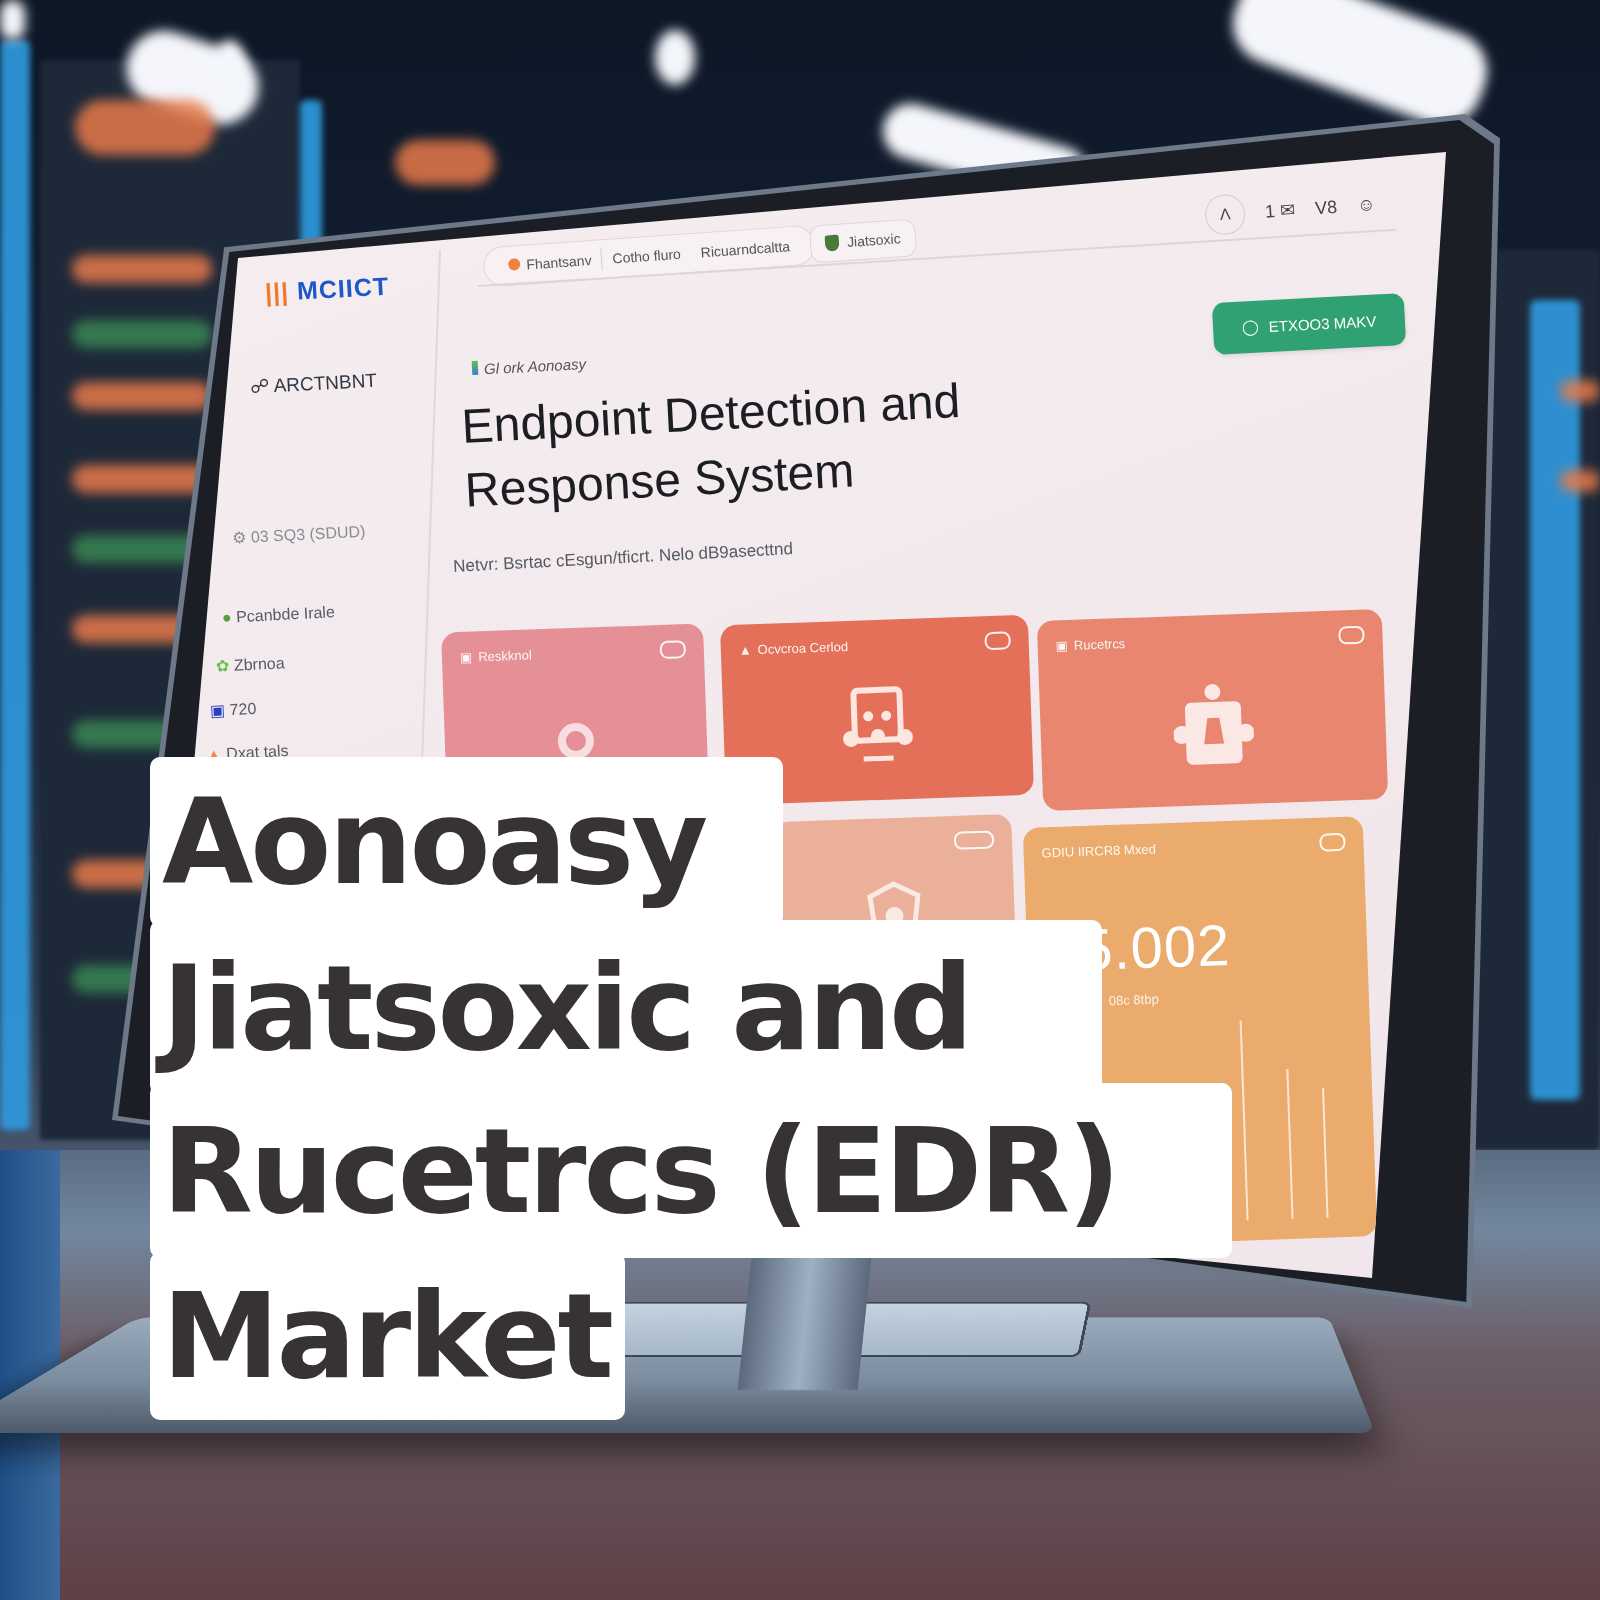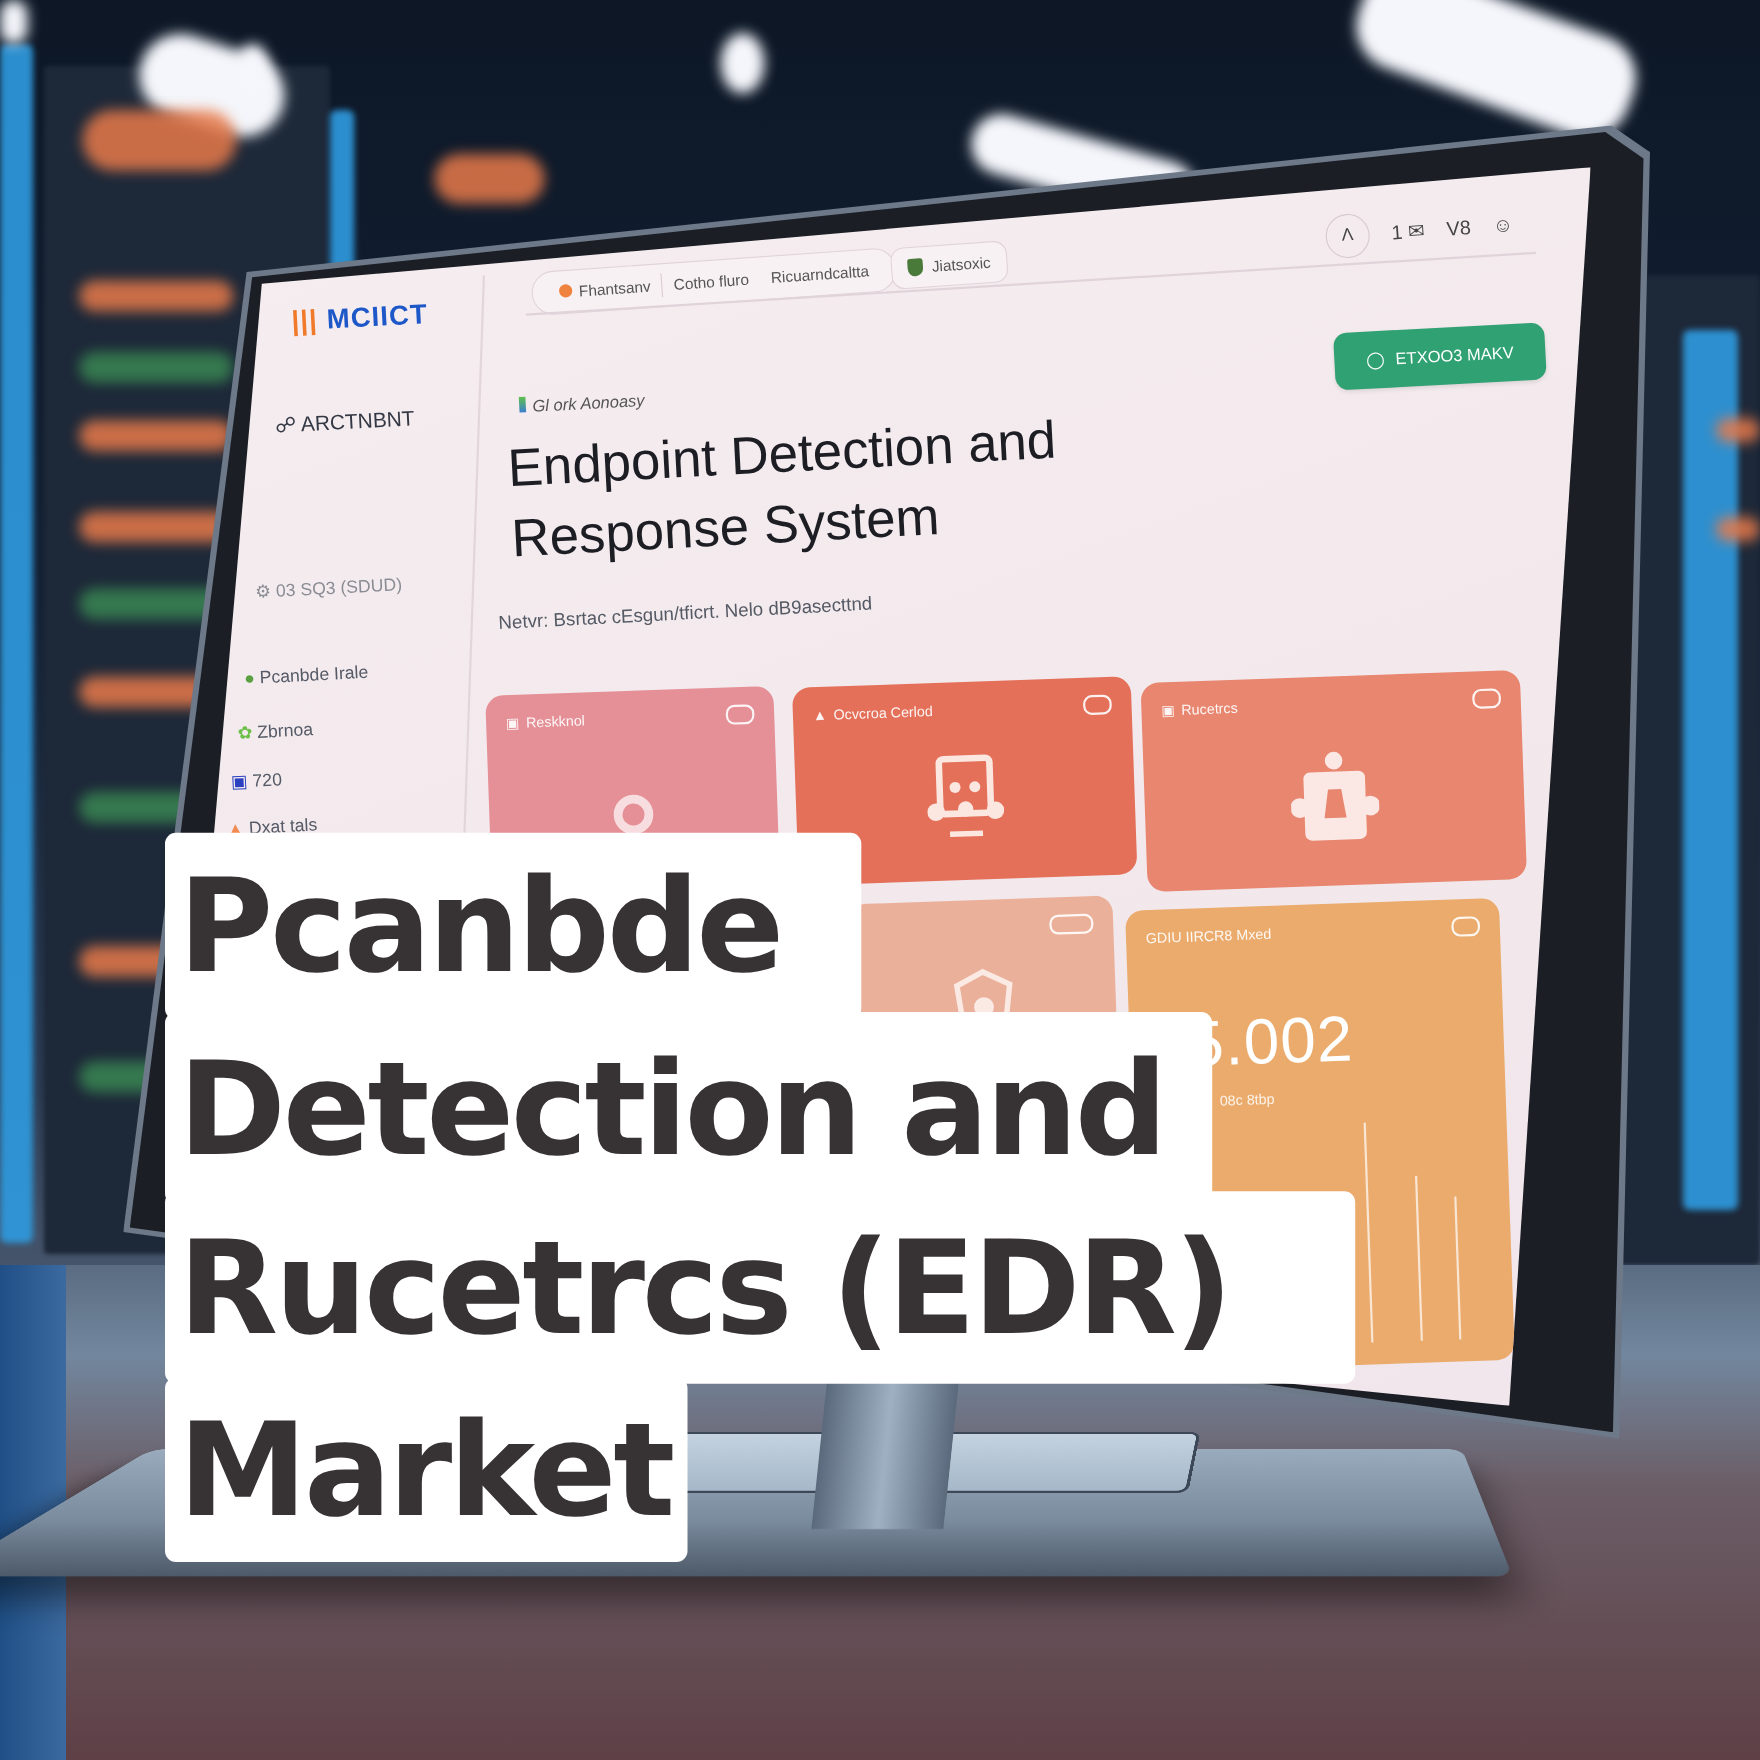--- a/index.html
+++ b/index.html
@@ -244,23 +244,23 @@
       <div class="big">05.002</div>
       <div class="small">08c 8tbp</div>
       <div class="bar" style="left:210px;height:200px;"></div>
       <div class="bar" style="left:255px;height:150px;"></div>
       <div class="bar" style="left:290px;height:130px;"></div>
     </div>
   </div>
 </div>
 
 <div class="overlay ov1">
-    <span>Pcanbde</span>
+    <span>Aonoasy</span>
   </div>
 <div class="overlay ov2">
-    <span>Detection and</span>
+    <span>Jiatsoxic and</span>
   </div>
 <div class="overlay ov3">
     <span>Rucetrcs (EDR)</span>
   </div>
 <div class="overlay ov4">
     <span>Market</span>
   </div>
 
 </body></html>

